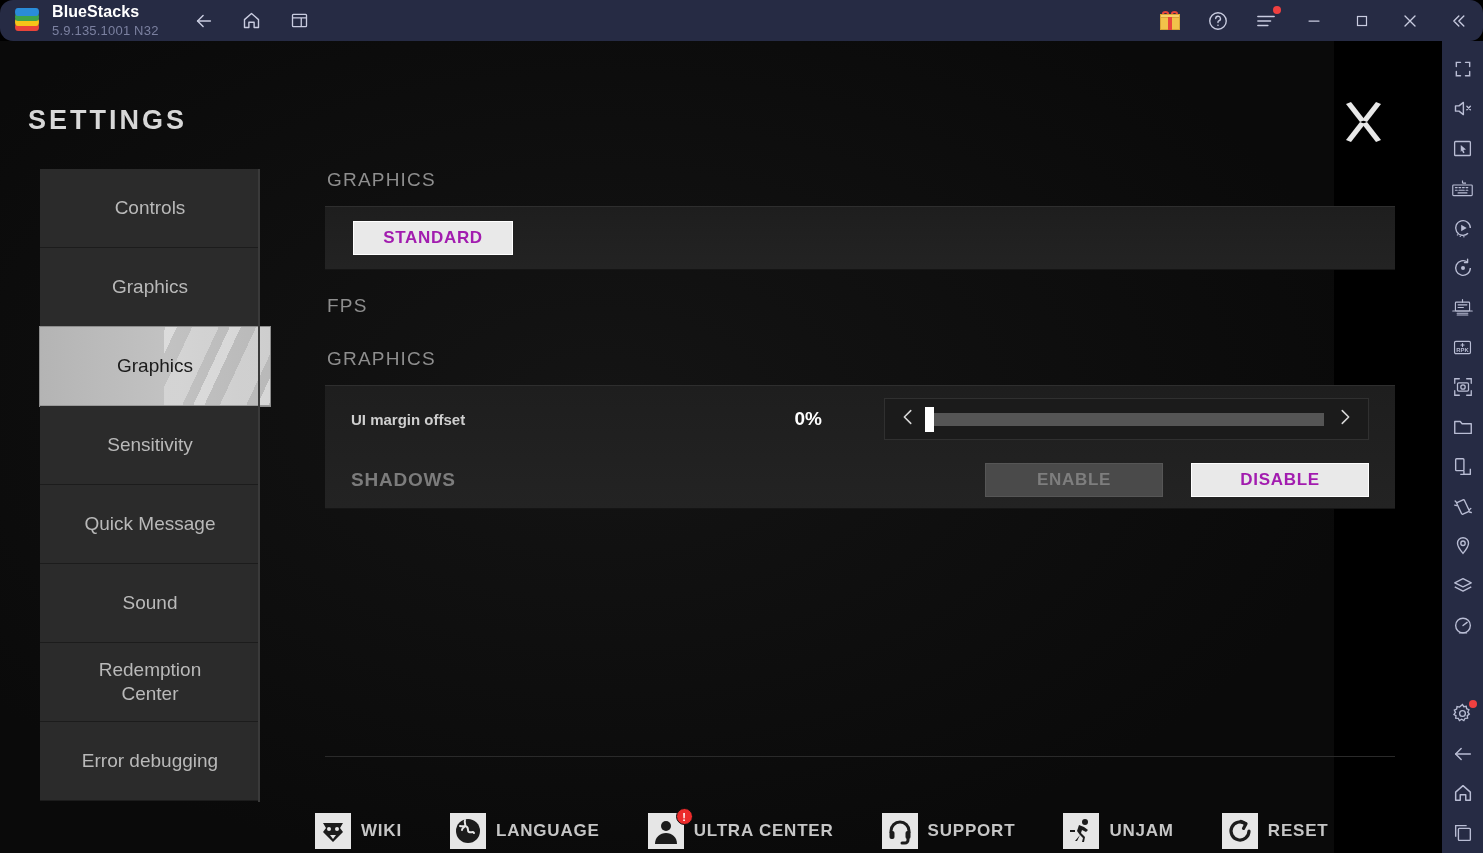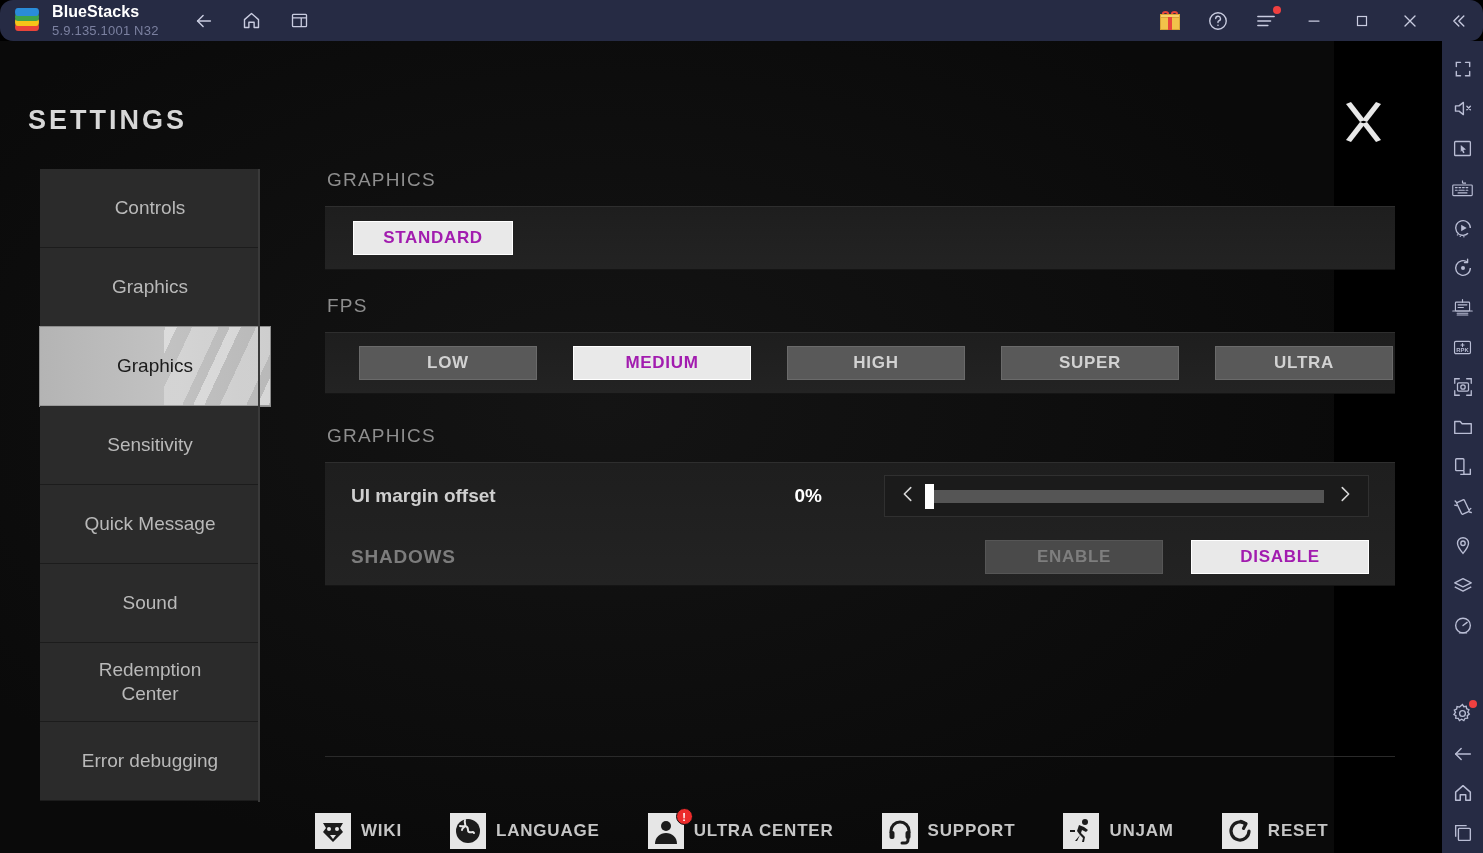--- a/index.html
+++ b/index.html
@@ -130,21 +130,21 @@
     background:#595959; color:#d2d2d2;
     border:1px solid #6a6a6a;
   }
   .btn.sel{ background:#e9e9e9; color:#a21caf; border:1px solid #ffffff;}
   .btn.dim{ background:#4a4a4a; color:#7e7e7e; border:1px solid #565656;}
 
   .fps-row{ display:flex; gap:36px; padding:13px 34px;}
   .fps-row .btn{ width:178px; min-width:178px;}
 
   .slider-row{ display:flex; align-items:center; padding:12px 26px;}
-  .slider-label{ color:#cfcfcf; font-size:19px; font-weight:bold;}
+  .slider-label{ color:#cfcfcf; font-size:15px; font-weight:bold;}
   .slider-val{ color:#ffffff; font-size:19px; font-weight:bold; margin-left:auto; margin-right:62px;}
   .slider-box{
     width:485px; height:42px; background:#1b1b1b; border:1px solid #303030;
     display:flex; align-items:center; padding:0 12px;
   }
   .chev{ color:#d8d8d8; flex:none; }
   .track{
     flex:1; height:13px; background:#555555; margin:0 10px; position:relative;
   }
   .thumb{
@@ -305,29 +305,20 @@
     <div class="content">
 
       <div class="sec-label">GRAPHICS</div>
       <div class="panel">
         <div class="row-pad">
           <div class="btn sel">STANDARD</div>
         </div>
       </div>
 
       <div class="sec-label" style="margin-top:25px">FPS</div>
-      <div class="panel">
-        <div class="fps-row">
-          <div class="btn">LOW</div>
-          <div class="btn sel">MEDIUM</div>
-          <div class="btn">HIGH</div>
-          <div class="btn">SUPER</div>
-          <div class="btn">ULTRA</div>
-        </div>
-      </div>
 
       <div class="sec-label" style="margin-top:31px">GRAPHICS</div>
       <div class="panel">
 
         <div class="slider-row">
           <div class="slider-label">UI margin offset</div>
           <div class="slider-val">0%</div>
           <div class="slider-box">
             <span class="chev">
               <svg width="22" height="26" viewBox="0 0 24 24" fill="none" stroke="currentColor" stroke-width="1.7" stroke-linecap="round" stroke-linejoin="round">

